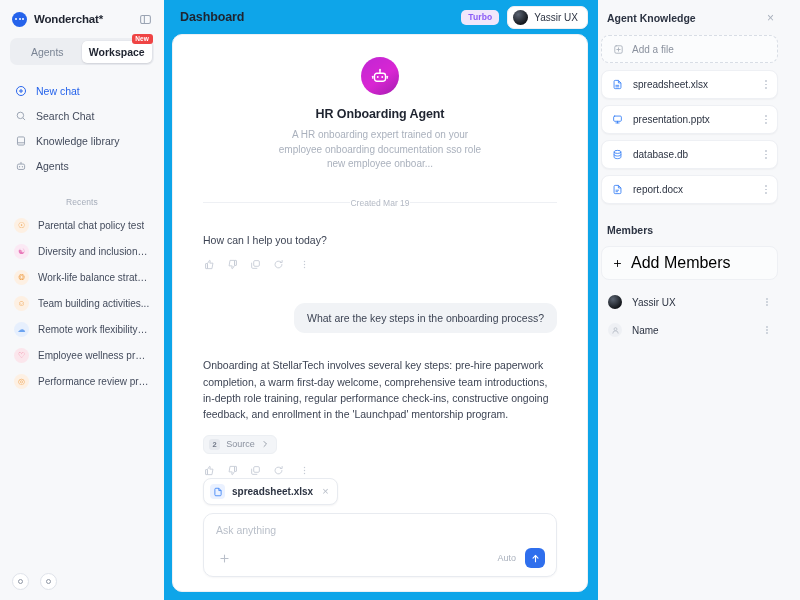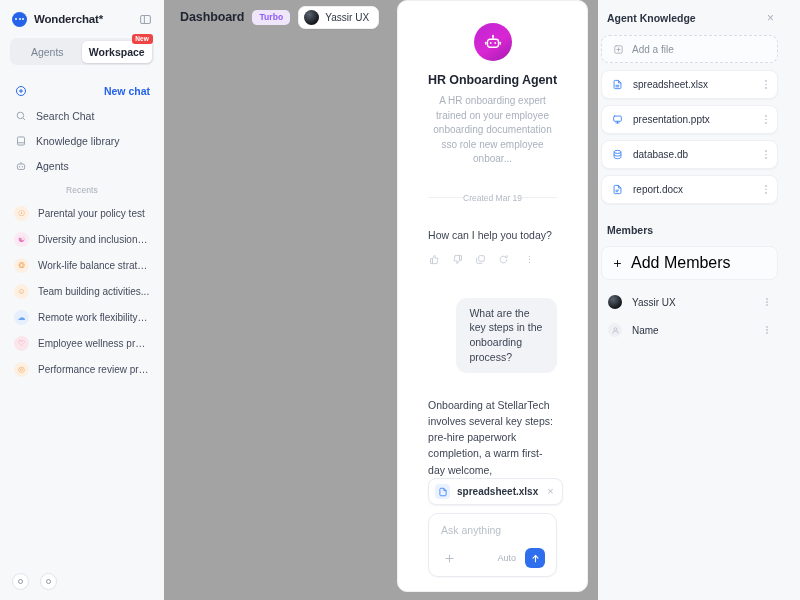--- a/index.html
+++ b/index.html
@@ -67,27 +67,27 @@
     padding: 1px 3.5px; border-radius: 3px;
     line-height: 1.3; letter-spacing: .1px;
   }
 
   .nav { margin-top: 14px; padding: 0 8px; display: flex; flex-direction: column; gap: 2px; }
   .nav-item {
     display: flex; align-items: center; gap: 9px;
     padding: 5px 6px; border-radius: 6px;
     font-size: 10.5px; color: #434b5c; white-space: nowrap;
   }
-  .nav-item.primary { color: #2563eb; font-weight: 700; justify-content: space-between; }
+  .nav-item.primary { color: #2563eb; font-weight: 400; }
   .nav-ico { width: 13px; height: 13px; flex: 0 0 13px; display: flex; align-items: center; justify-content: center; color: #9aa3b2; }
   .nav-item.primary .nav-ico { color: #2563eb; }
 
   .recents-label {
     font-size: 8.5px; color: #a6adba; text-align: center;
-    margin: 8px 0 6px; letter-spacing: .1px;
+    margin: 20px 0 6px; letter-spacing: .1px;
   }
   .recents { padding: 0 8px; display: flex; flex-direction: column; gap: 1px; overflow: hidden; }
   .recent-item {
     display: flex; align-items: center; gap: 9px;
     padding: 5px 6px; border-radius: 6px;
     font-size: 10px; color: #434b5c; white-space: nowrap; overflow: hidden;
   }
   .recent-avatar {
     width: 15px; height: 15px; flex: 0 0 15px; border-radius: 50%;
     display: flex; align-items: center; justify-content: center;
@@ -102,22 +102,22 @@
   .circ-btn {
     width: 17px; height: 17px; border-radius: 50%;
     border: 1px solid #dfe3ea; background: #fff;
     display: flex; align-items: center; justify-content: center;
   }
   .circ-btn span { width: 5px; height: 5px; border-radius: 50%; border: 1px solid #8f97a5; display: block; }
 
   
   .center {
     flex: 1; height: 600px;
-    display: flex; flex-direction: row;
-    background: #a3a3a3;
+    display: flex; flex-direction: column;
+    background: #0ea5e9;
     min-width: 0;
   }
   .topbar {
     height: 34px; flex: 0 0 34px;
     display: flex; align-items: center;
     padding: 0 10px 0 16px; gap: 8px;
   }
   .page-title { font-size: 12.5px; font-weight: 600; color: #1f2430; flex: 1; letter-spacing: -.1px; }
   .turbo-badge {
     background: #f0e6fb; color: #8b5cf6;
@@ -366,21 +366,21 @@
         </span>
         <span>Agents</span>
       </div>
     </nav>
 
     <div class="recents-label">Recents</div>
 
     <div class="recents">
       <div class="recent-item">
         <span class="recent-avatar" style="background:#fdf0e3;color:#f0a85a">☉</span>
-        <span class="recent-text">Parental your policy test</span>
+        <span class="recent-text">Parental chat policy test</span>
       </div>
       <div class="recent-item">
         <span class="recent-avatar" style="background:#fbe9f4;color:#e879b9">☯</span>
         <span class="recent-text">Diversity and inclusion in...</span>
       </div>
       <div class="recent-item">
         <span class="recent-avatar" style="background:#fdf0e3;color:#f0a85a">❂</span>
         <span class="recent-text">Work-life balance strate...</span>
       </div>
       <div class="recent-item">

